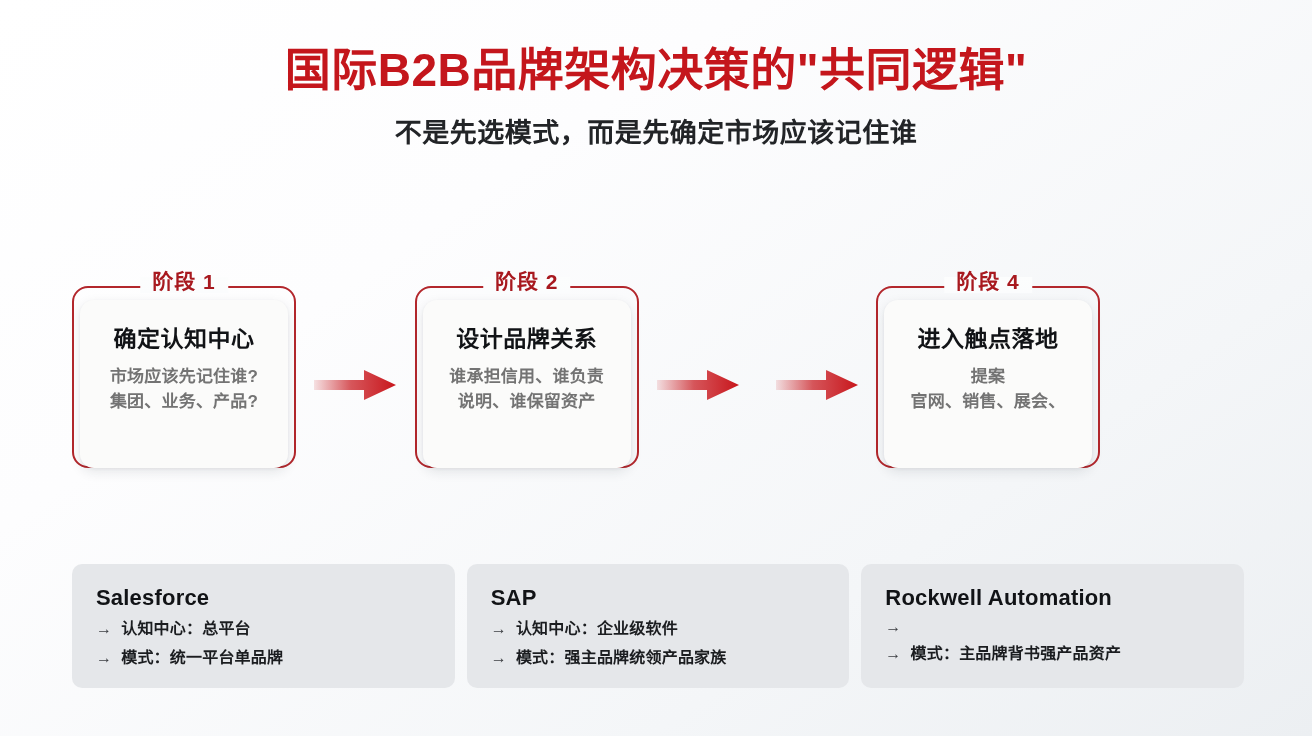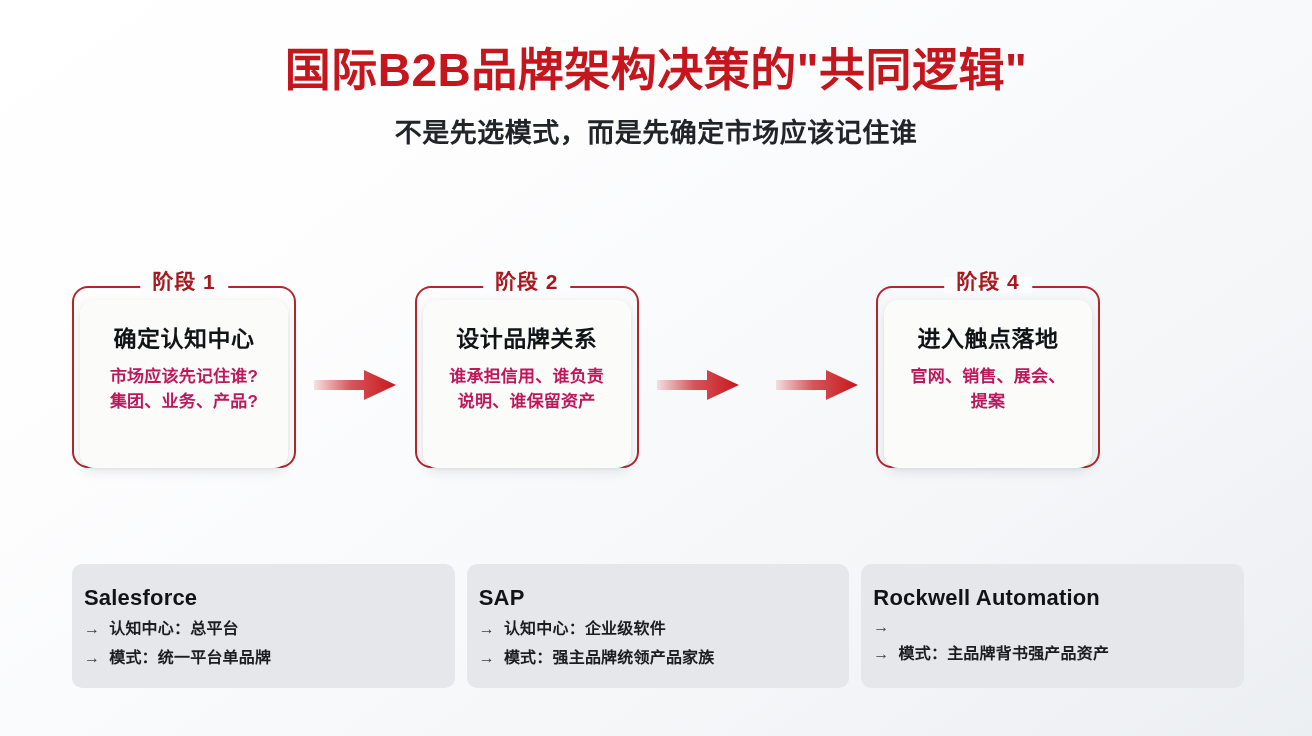--- a/index.html
+++ b/index.html
@@ -134,21 +134,21 @@
     color: #111316;
     letter-spacing: 0.5px;
     line-height: 1.2;
     white-space: nowrap;
   }
 
   .stage-desc {
     margin-top: 10px;
     font-size: 17px;
     font-weight: 700;
-    color: #be185d;
+    color: #737373;
     line-height: 1.5;
     letter-spacing: 0.2px;
   }
 
   
   .arrow-gap {
     flex: 1 1 auto;
     height: 196px;
     position: relative;
   }
@@ -170,21 +170,21 @@
     width: 1172px;
     height: 124px;
     display: flex;
     gap: 12px;
   }
 
   .example-card {
     flex: 1 1 0;
     background: #e5e7ea;
     border-radius: 10px;
-    padding: 22px 12px 18px;
+    padding: 22px 24px 18px;
   }
 
   .example-name {
     font-size: 22px;
     font-weight: 700;
     color: #111316;
     letter-spacing: 0.2px;
     line-height: 1.1;
   }
 
@@ -286,22 +286,22 @@
       </svg>
     </div>
 
     <div class="stage-block">
       <div class="stage-outline"></div>
       <div class="legend-mask" style="width: 87.5156px;"></div>
       <div class="stage-legend">阶段 4</div>
       <div class="stage-card">
         <div class="stage-heading">进入触点落地</div>
         <div class="stage-desc">
+          <div>提案</div>
           <div>官网、销售、展会、</div>
-          <div>提案</div>
         </div>
       </div>
     </div>
 
   </div>
 
   <div class="example-row">
 
     <div class="example-card">
       <div class="example-name">Salesforce</div>

